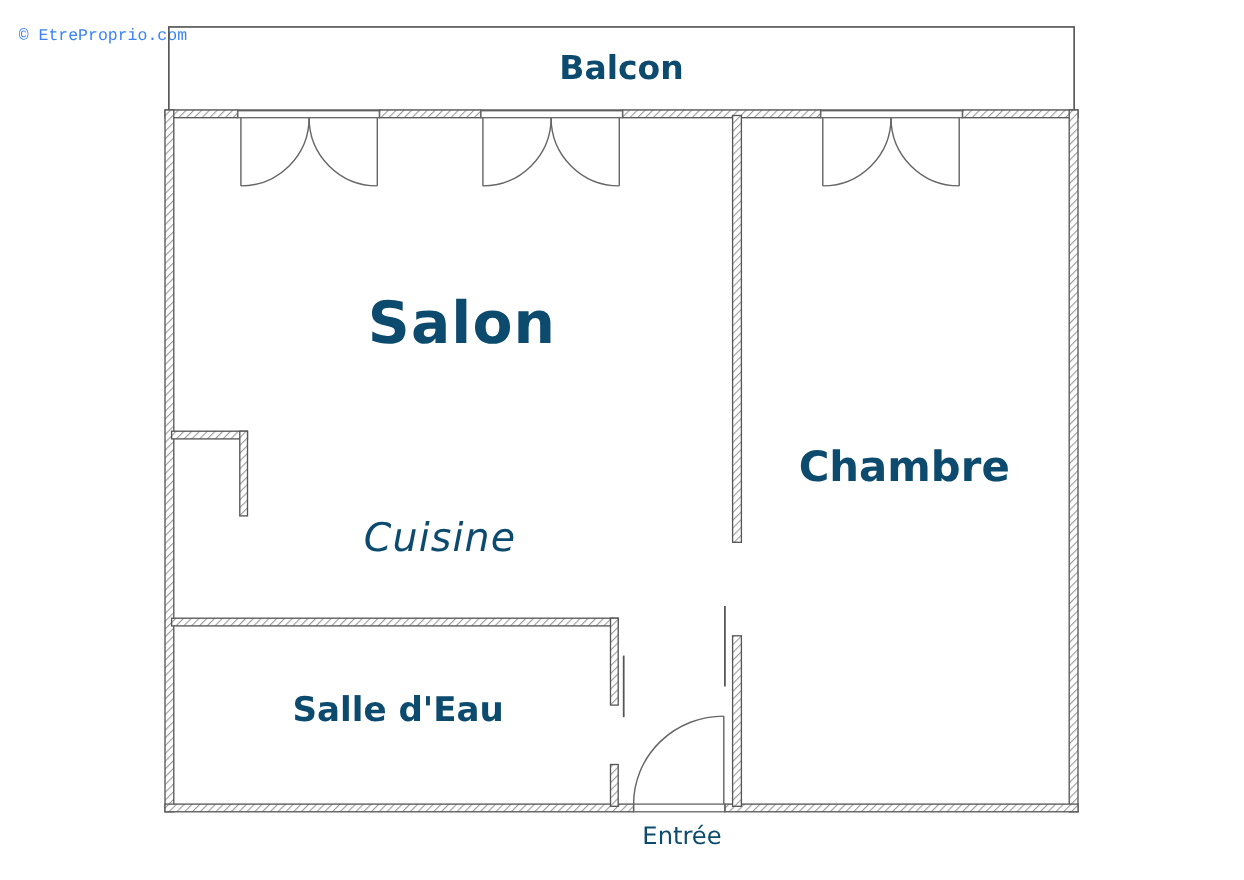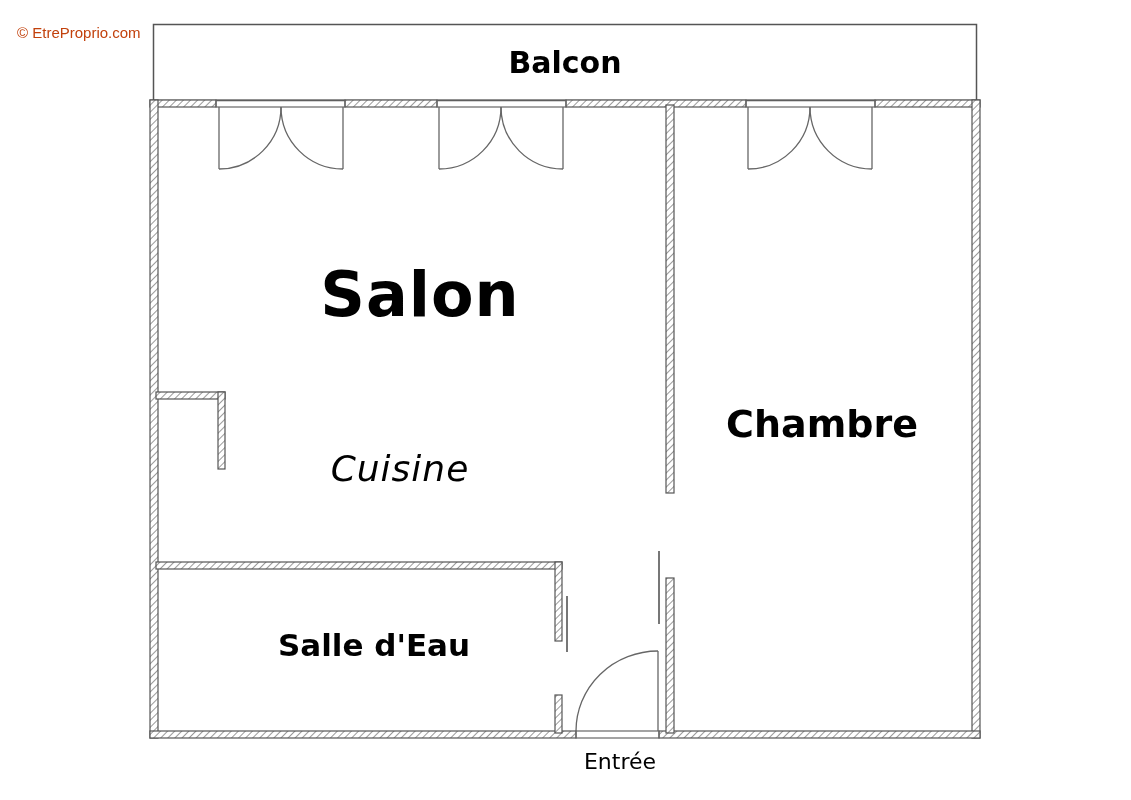--- a/index.html
+++ b/index.html
@@ -1,25 +1,25 @@
 <!DOCTYPE html>
 <html><head>
 <meta charset="utf-8">
 <style>
   html, body { margin: 0; padding: 0; background: #ffffff; }
   body { width: 1131px; height: 800px; position: relative; overflow: hidden; font-family: "DejaVu Sans", sans-serif; }
   #plan { position: absolute; left: 0; top: 0; }
-  .label { position: absolute; color: #000000; white-space: nowrap; transform: translate(-50%, -50%); }
+  .label { position: absolute; color: #0c4a6e; white-space: nowrap; transform: translate(-50%, -50%); }
   .lbl-balcon { font-family: "DejaVu Sans", sans-serif; font-weight: bold; font-size: 30px; }
-  .lbl-salon { font-family: "DejaVu Sans", sans-serif; font-weight: bold; font-size: 62px; letter-spacing: 1px; }
+  .lbl-salon { font-family: "DejaVu Sans", sans-serif; font-weight: bold; font-size: 53px; letter-spacing: 1px; }
   .lbl-chambre { font-family: "DejaVu Sans", sans-serif; font-weight: bold; font-size: 38px; }
-  .lbl-cuisine { font-family: "DejaVu Sans", sans-serif; font-style: italic; font-size: 36px; letter-spacing: 1px; }
+  .lbl-cuisine { font-family: "DejaVu Sans", sans-serif; font-style: italic; font-size: 36px; letter-spacing: 1px; margin-top: 21px; }
   .lbl-salle { font-family: "DejaVu Sans", sans-serif; font-weight: bold; font-size: 31px; }
   .lbl-entree { font-family: "DejaVu Sans", sans-serif; font-size: 22px; }
-  .watermark { position: absolute; left: 17px; top: 24px; font-family: Liberation Sans, sans-serif; font-size: 15px; color: #c2410c; white-space: nowrap; }
+  .watermark { position: absolute; left: 17px; top: 24px; font-family: Liberation Mono, monospace; font-size: 15px; color: #3b82f6; white-space: nowrap; }
 </style>
 </head>
 <body>
 
 <div class="watermark">© EtreProprio.com</div>
 
 <svg id="plan" width="1131" height="800" viewBox="0 0 1131 800" xmlns="http://www.w3.org/2000/svg">
   <defs>
     <pattern id="hatch" patternUnits="userSpaceOnUse" width="5" height="5" patternTransform="rotate(45)">
       <rect width="5" height="5" fill="#ffffff"></rect>
@@ -91,14 +91,14 @@
   <g fill="none" stroke="#666" stroke-width="1.3">
     <line x1="658" y1="651" x2="658" y2="731"></line>
     <path d="M576 731 A82 80 0 0 1 658 651"></path>
   </g>
 </svg>
 
 <div class="label lbl-balcon" style="left:565px; top:62px;">Balcon</div>
 <div class="label lbl-salon" style="left:420px; top:294px;">Salon</div>
 <div class="label lbl-cuisine" style="left:400px; top:468px;">Cuisine</div>
 <div class="label lbl-chambre" style="left:822px; top:424px;text-align:center;">Chambre</div>
-<div class="label lbl-salle" style="left:374px; top:645px;">Salle d'Eau</div>
+<div class="label lbl-salle" style="left:362px; top:645px;">Salle d'Eau</div>
 <div class="label lbl-entree" style="left:620px; top:761px;">Entrée</div>
 
 </body></html>

